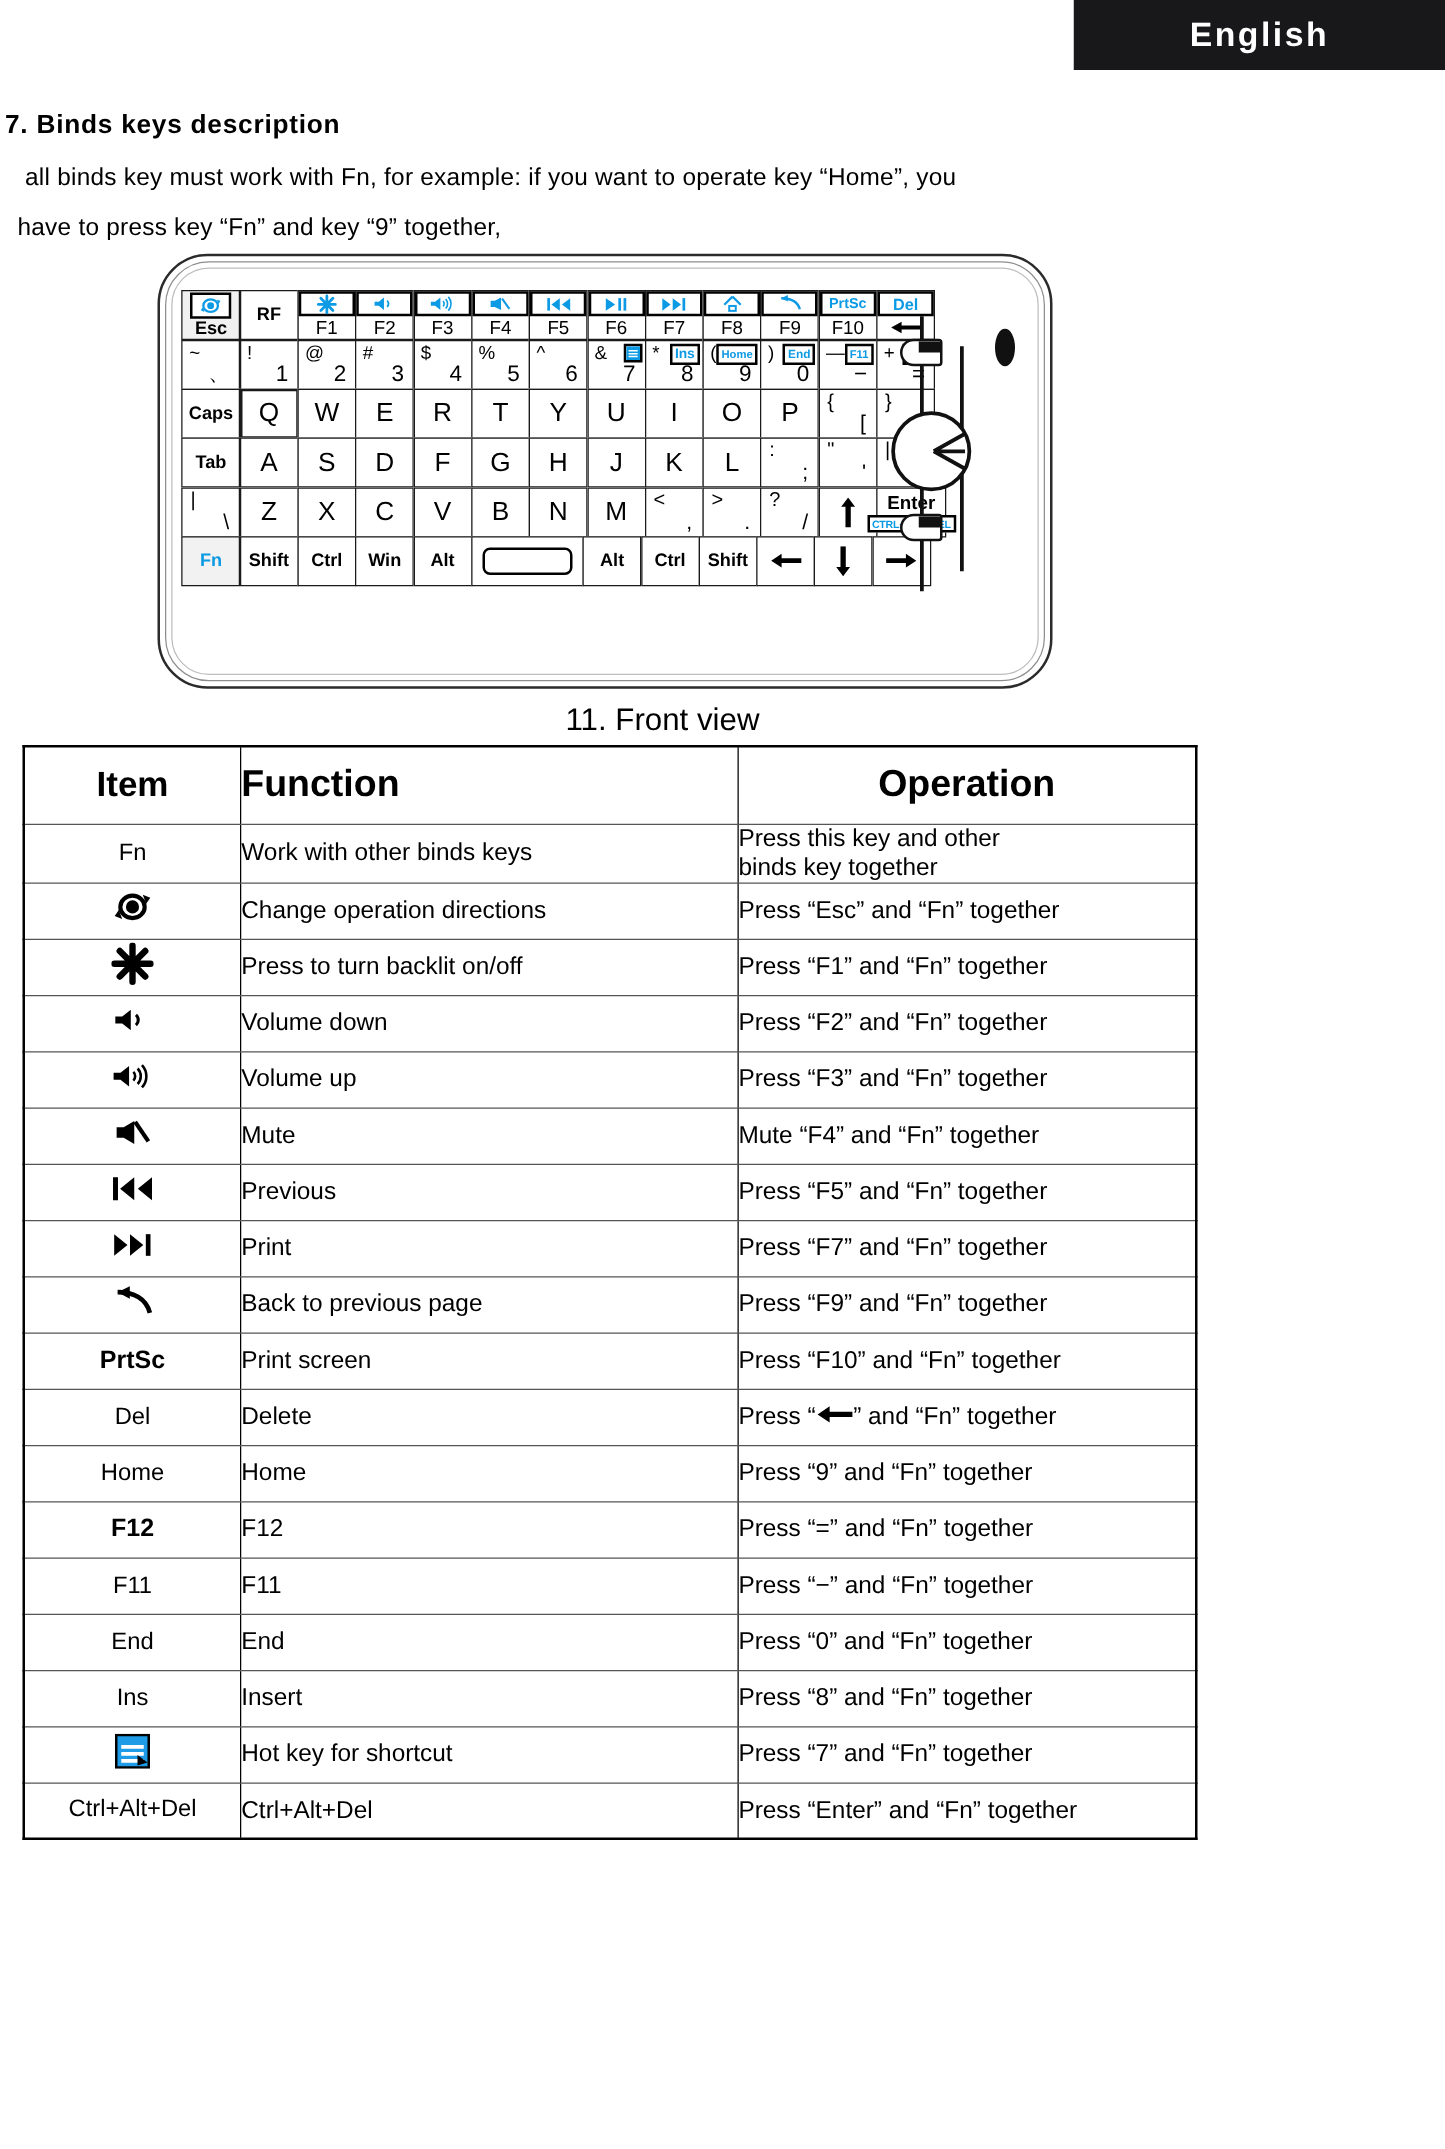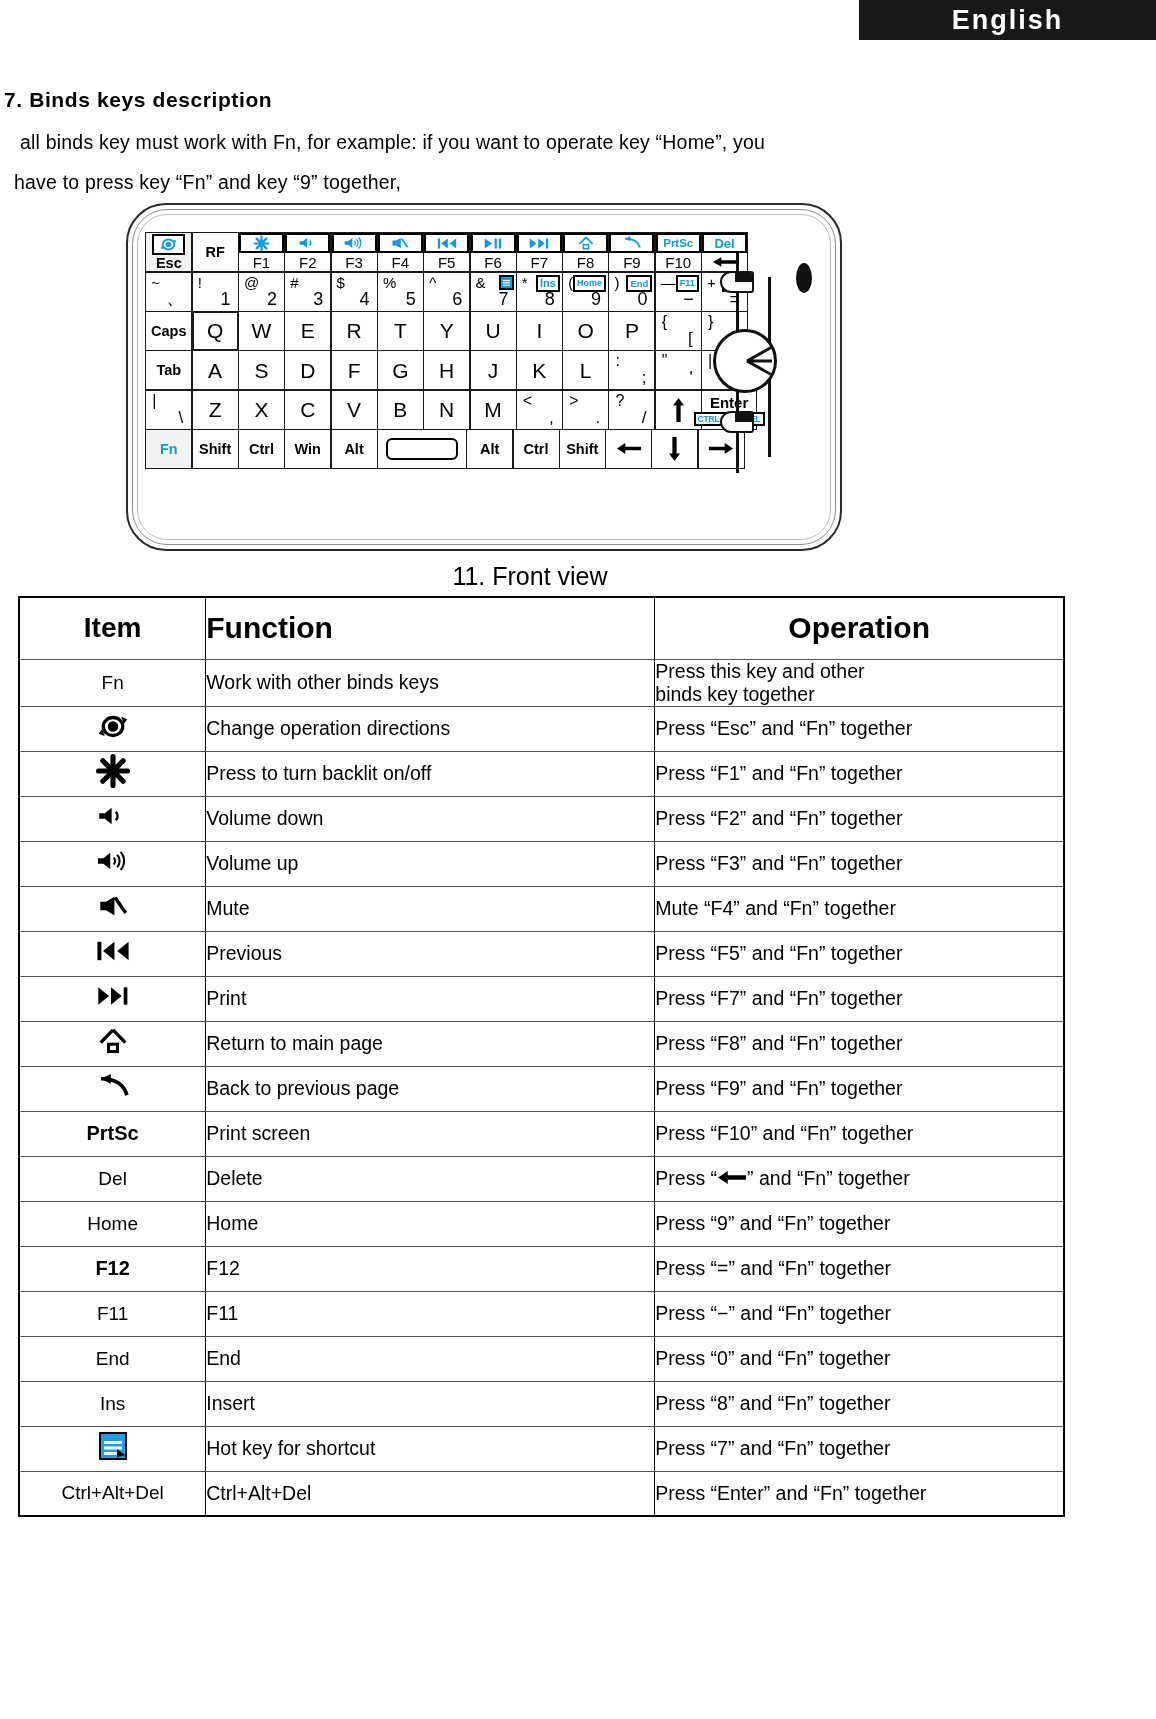--- a/index.html
+++ b/index.html
@@ -12,21 +12,21 @@
     position: relative;
     font-family: "Liberation Sans", sans-serif;
     color: #000;
     overflow: hidden;
   }
 
   
   #lang-tab {
     position: absolute;
     top: 0; left: 859px;
-    width: 297px; height: 40px;
+    width: 297px; height: 56px;
     background: #18181a;
     color: #ffffff;
     display: flex; align-items: center; justify-content: center;
     font-size: 27px; font-weight: bold;
     letter-spacing: 2px;
   }
 
   
   #section-heading {
     position: absolute;
@@ -175,21 +175,21 @@
     position:absolute;
     top:562px; left:0; width:1060px;
     text-align:center;
     font-size:25px;
   }
 
   
   #binds-table {
     position:absolute;
     left:18px; top:596px;
-    width:1047px;
+    width:940px;
     border-collapse: collapse;
     border: 2px solid #000;
   }
   #binds-table td, #binds-table th {
     border-left: 1.6px solid #000;
     border-right: 1.6px solid #000;
     border-top: 1.1px solid #555;
     border-bottom: 1.1px solid #555;
     padding: 0;
     vertical-align: middle;
@@ -724,28 +724,20 @@
       <tr>
         <td class="cell-item"><span class="icn"><svg width="32" height="22" viewBox="0 0 24 14">
               <path d="M1 0.5v13l8-6.5z" fill="#000"></path>
               <path d="M10.5 0.5v13l8-6.5z" fill="#000"></path>
               <rect x="20" y="0.5" width="2.8" height="13" fill="#000"></rect>
             </svg></span></td>
         <td class="cell-func">Print</td>
         <td class="cell-oper"><span>Press “F7” and “Fn” together</span></td>
       </tr>
       <tr>
-        <td class="cell-item"><span class="icn"><svg width="32" height="26" viewBox="0 0 20 16">
-              <path d="M10 1L2.3 9M10 1L17.7 9" fill="none" stroke="#000" stroke-width="2.1"></path>
-              <rect x="7.2" y="10" width="5.6" height="4.6" fill="none" stroke="#000" stroke-width="1.9"></rect>
-            </svg></span></td>
-        <td class="cell-func">Return to main page</td>
-        <td class="cell-oper"><span>Press “F8” and “Fn” together</span></td>
-      </tr>
-      <tr>
         <td class="cell-item"><span class="icn"><svg width="34" height="26" viewBox="0 0 22 16">
               <path d="M20 14C18 6.5 11.5 3.3 3.3 3.3" fill="none" stroke="#000" stroke-width="2.4"></path>
               <path d="M3.3 3.3l6.3-3.1v6.5z" fill="#000"></path>
             </svg></span></td>
         <td class="cell-func">Back to previous page</td>
         <td class="cell-oper"><span>Press “F9” and “Fn” together</span></td>
       </tr>
       <tr>
         <td class="cell-item bold">PrtSc</td>
         <td class="cell-func">Print screen</td>

